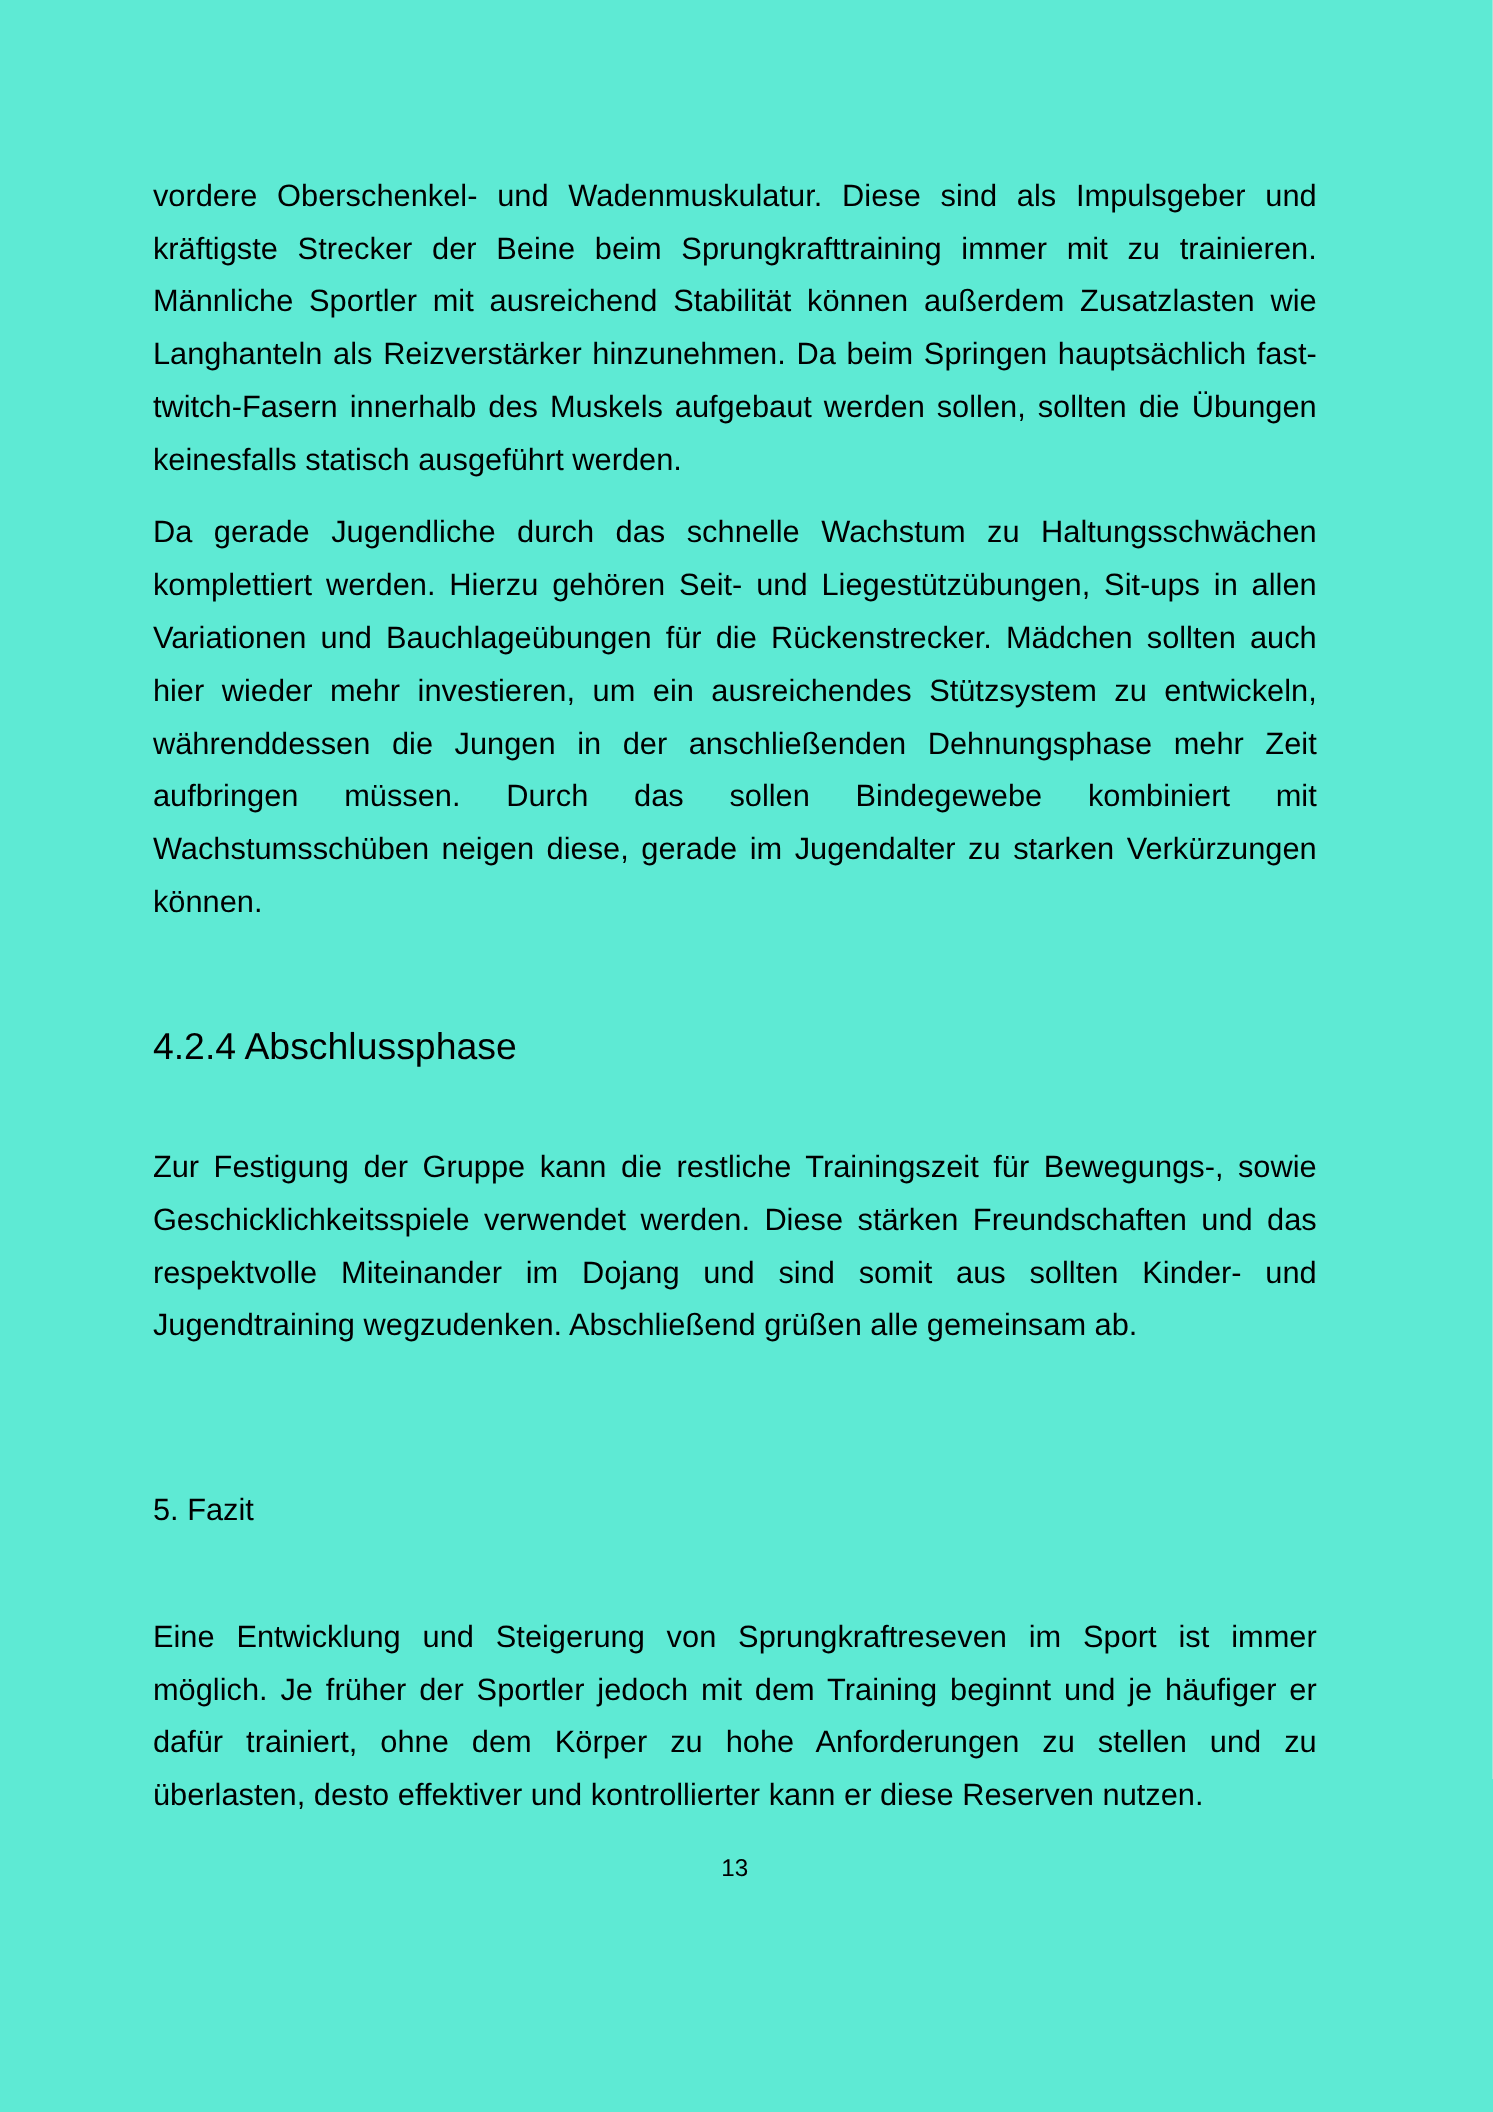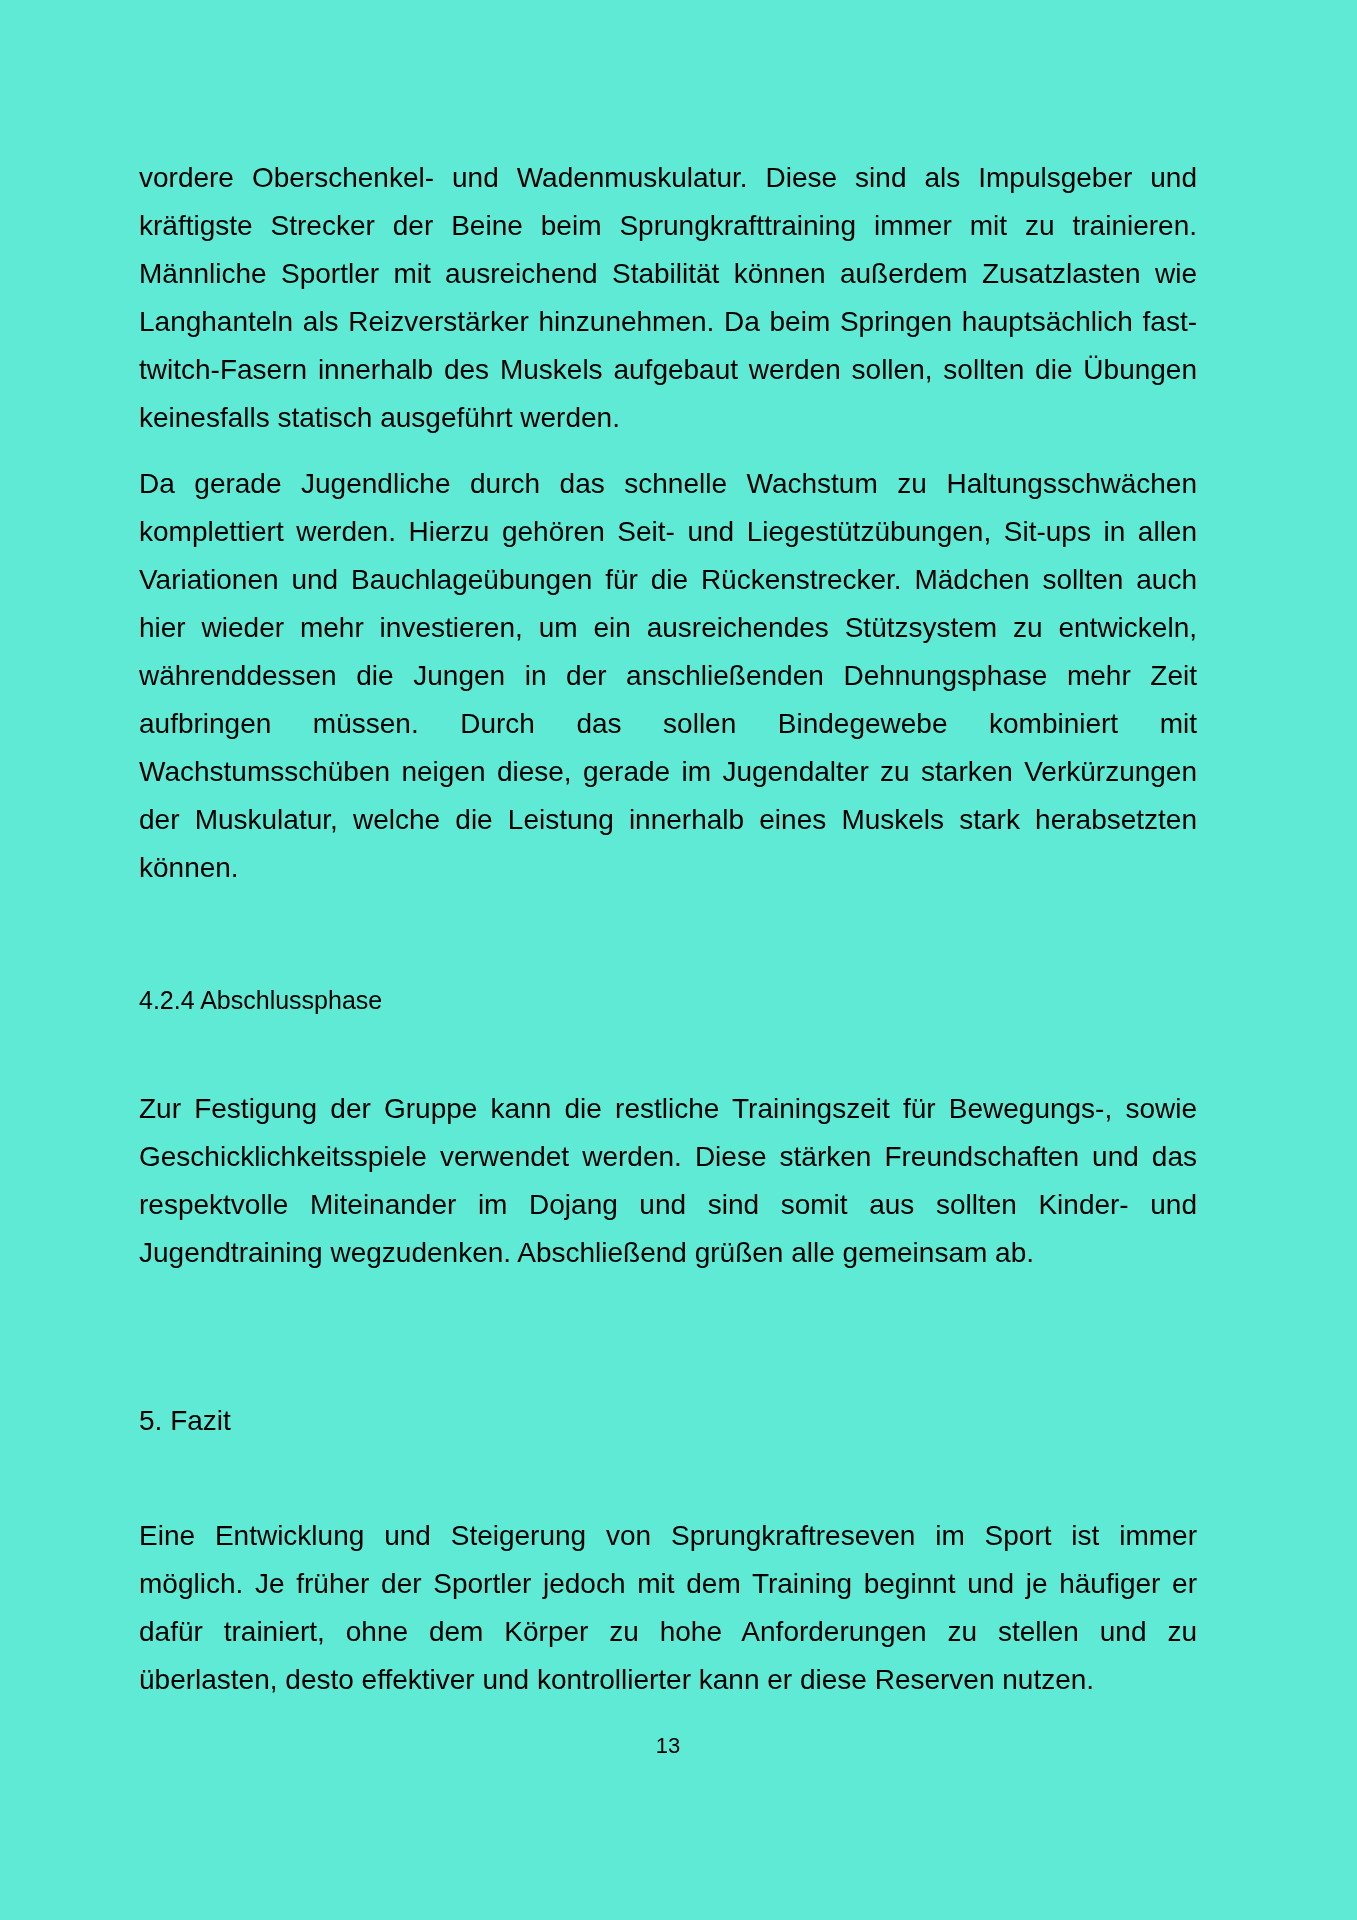--- a/index.html
+++ b/index.html
@@ -24,21 +24,21 @@
     top: 0;
     width: 1058px;
     font-size: 28px;
     line-height: 48px;
   }
   .para { margin: 0; }
   .para-1 { margin-top: 154px; }
   .para-2 { margin-top: 18px; }
   .heading-1 {
     margin-top: 84px;
-    font-size: 25px;
+    font-size: 34px;
     font-weight: normal;
     line-height: 48px;
   }
   .para-3 { margin-top: 61px; }
   .heading-2 {
     margin-top: 120px;
     font-size: 28px;
     font-weight: normal;
     line-height: 48px;
   }
@@ -76,21 +76,20 @@
       </div>
 
     <div class="para para-2">
         <div class="line just">Da gerade Jugendliche durch das schnelle Wachstum zu Haltungsschwächen</div>
         <div class="line just">komplettiert werden. Hierzu gehören Seit- und Liegestützübungen, Sit-ups in allen</div>
         <div class="line just">Variationen und Bauchlageübungen für die Rückenstrecker. Mädchen sollten auch</div>
         <div class="line just">hier wieder mehr investieren, um ein ausreichendes Stützsystem zu entwickeln,</div>
         <div class="line just">währenddessen die Jungen in der anschließenden Dehnungsphase mehr Zeit</div>
         <div class="line just">aufbringen müssen. Durch das sollen Bindegewebe kombiniert mit</div>
         <div class="line just">Wachstumsschüben neigen diese, gerade im Jugendalter zu starken Verkürzungen</div>
-        <div class="line just">der Muskulatur, welche die Leistung innerhalb eines Muskels stark herabsetzten</div>
         <div class="line">können.</div>
       </div>
 
     <h2 class="heading-1">4.2.4 Abschlussphase</h2>
 
     <div class="para para-3">
         <div class="line just">Zur Festigung der Gruppe kann die restliche Trainingszeit für Bewegungs-, sowie</div>
         <div class="line just">Geschicklichkeitsspiele verwendet werden. Diese stärken Freundschaften und das</div>
         <div class="line just">respektvolle Miteinander im Dojang und sind somit aus sollten Kinder- und</div>
         <div class="line">Jugendtraining wegzudenken. Abschließend grüßen alle gemeinsam ab.</div>

